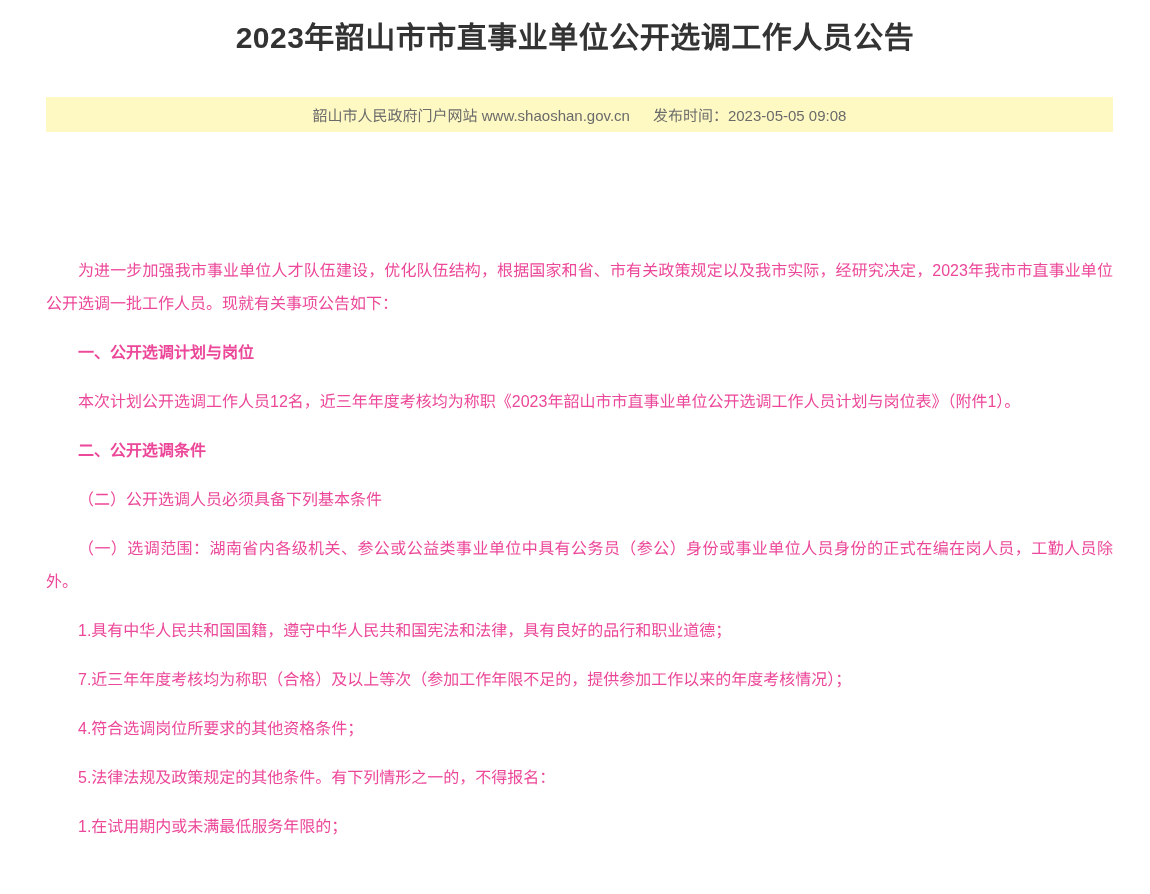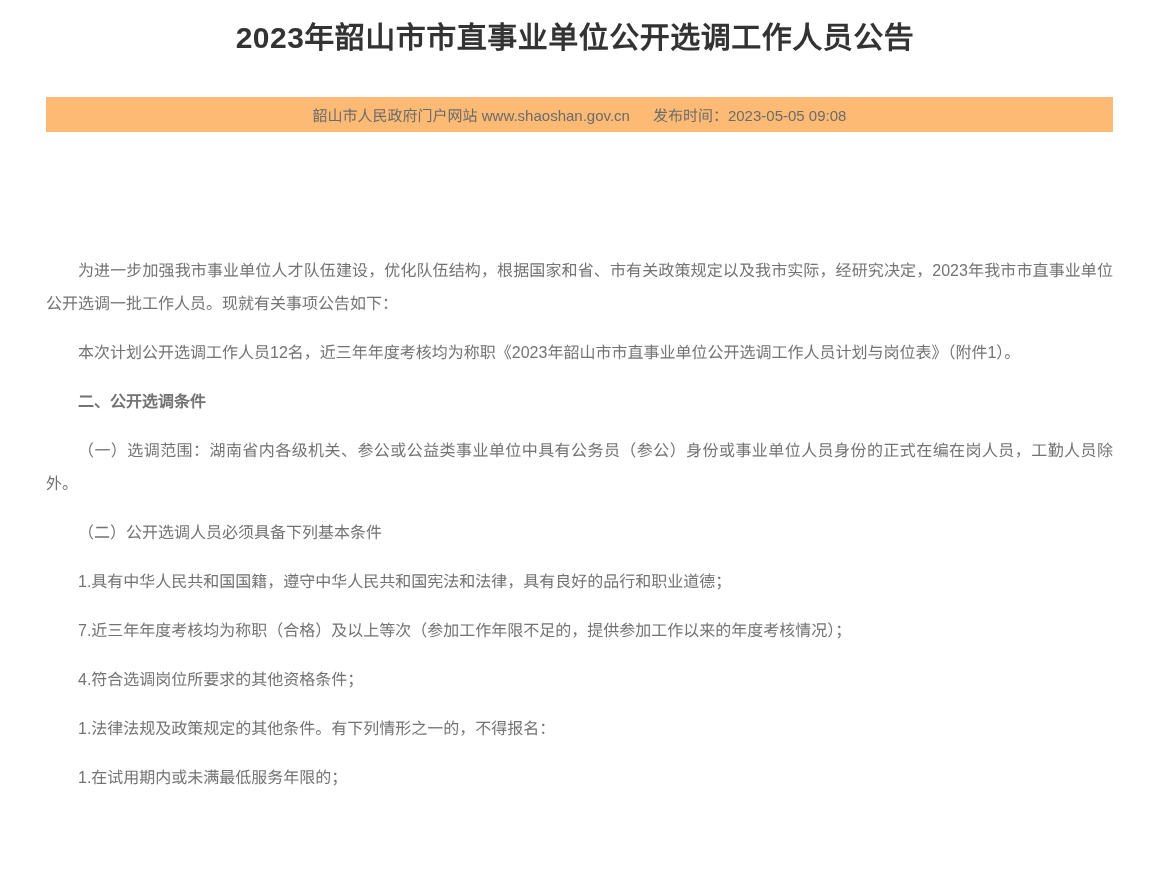--- a/index.html
+++ b/index.html
@@ -7,28 +7,28 @@
   .page{
     width:1150px;height:894px;background:#ffffff;
     overflow:hidden;position:relative;margin:0;
   }
   .title{
     margin:0;padding-top:16px;height:44px;line-height:44px;
     text-align:center;font-size:30px;font-weight:700;color:#333333;
     letter-spacing:0.5px;
   }
   .meta-bar{
-    margin:37px 37px 0 46px;height:35px;background:#fdba74;
+    margin:37px 37px 0 46px;height:35px;background:#fef9c3;
     display:flex;align-items:center;justify-content:center;
     font-size:15px;color:#6b6b6b;
   }
   .meta-publish{margin-left:23px;}
   .article{
     margin:0 37px 0 46px;padding-top:122px;
-    color:#737373;font-size:16px;
+    color:#ec4899;font-size:16px;
   }
   .article p{
     margin:0 0 16px 0;line-height:33px;
     text-indent:2em;text-align:justify;
   }
   .article p.bold{font-weight:700;}
 </style>
 </head>
 <body>
 
@@ -36,24 +36,25 @@
 
   <h1 class="title">2023年韶山市市直事业单位公开选调工作人员公告</h1>
 
   <div class="meta-bar">
     <span class="meta-source">韶山市人民政府门户网站 www.shaoshan.gov.cn</span>
     <span class="meta-publish"><span>发布时间：</span><span>2023-05-05 09:08</span></span>
   </div>
 
   <div class="article">
     <p>为进一步加强我市事业单位人才队伍建设，优化队伍结构，根据国家和省、市有关政策规定以及我市实际，经研究决定，2023年我市市直事业单位公开选调一批工作人员。现就有关事项公告如下：</p>
+    <p class="bold">一、公开选调计划与岗位</p>
     <p>本次计划公开选调工作人员12名，近三年年度考核均为称职《2023年韶山市市直事业单位公开选调工作人员计划与岗位表》（附件1）。</p>
     <p class="bold">二、公开选调条件</p>
+    <p>（二）公开选调人员必须具备下列基本条件</p>
     <p>（一）选调范围：湖南省内各级机关、参公或公益类事业单位中具有公务员（参公）身份或事业单位人员身份的正式在编在岗人员，工勤人员除外。</p>
-    <p>（二）公开选调人员必须具备下列基本条件</p>
     <p>1.具有中华人民共和国国籍，遵守中华人民共和国宪法和法律，具有良好的品行和职业道德；</p>
     <p>7.近三年年度考核均为称职（合格）及以上等次（参加工作年限不足的，提供参加工作以来的年度考核情况）；</p>
     <p>4.符合选调岗位所要求的其他资格条件；</p>
-    <p>1.法律法规及政策规定的其他条件。有下列情形之一的，不得报名：</p>
+    <p>5.法律法规及政策规定的其他条件。有下列情形之一的，不得报名：</p>
     <p>1.在试用期内或未满最低服务年限的；</p>
   </div>
 
 </div>
 
 </body></html>

